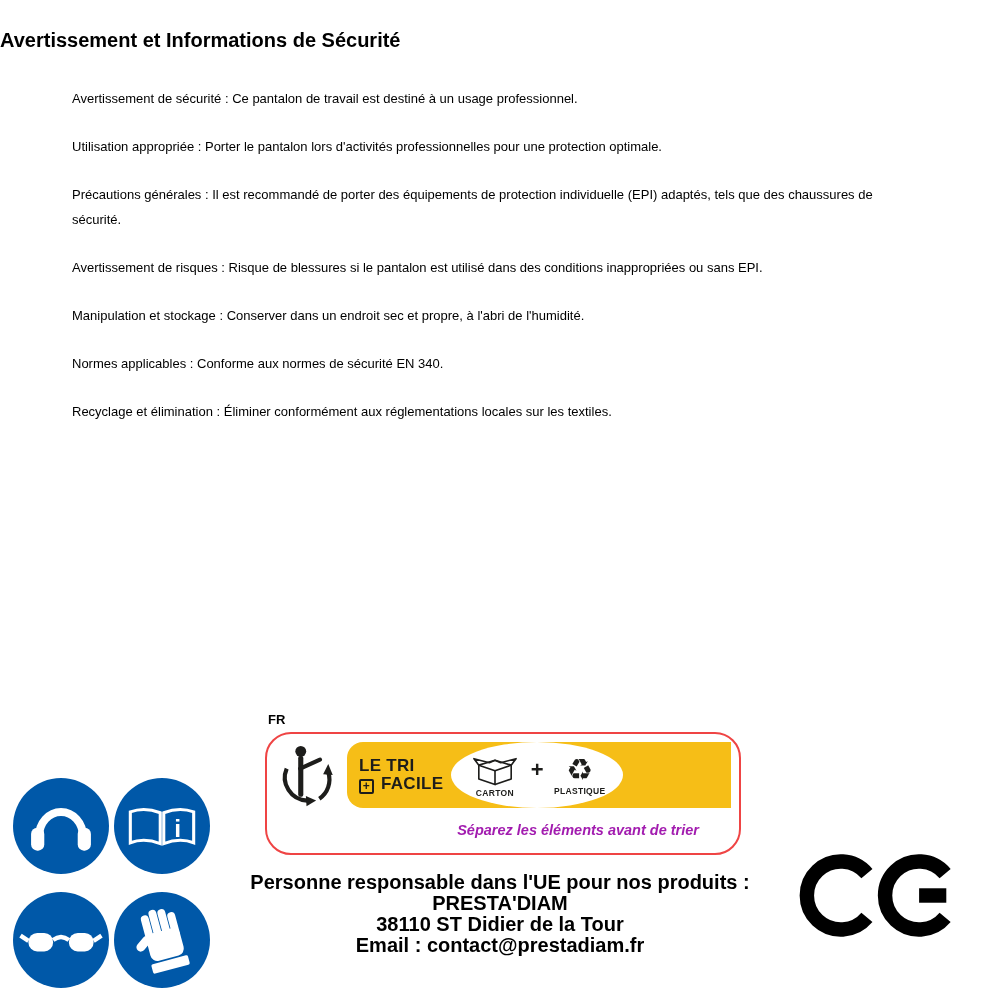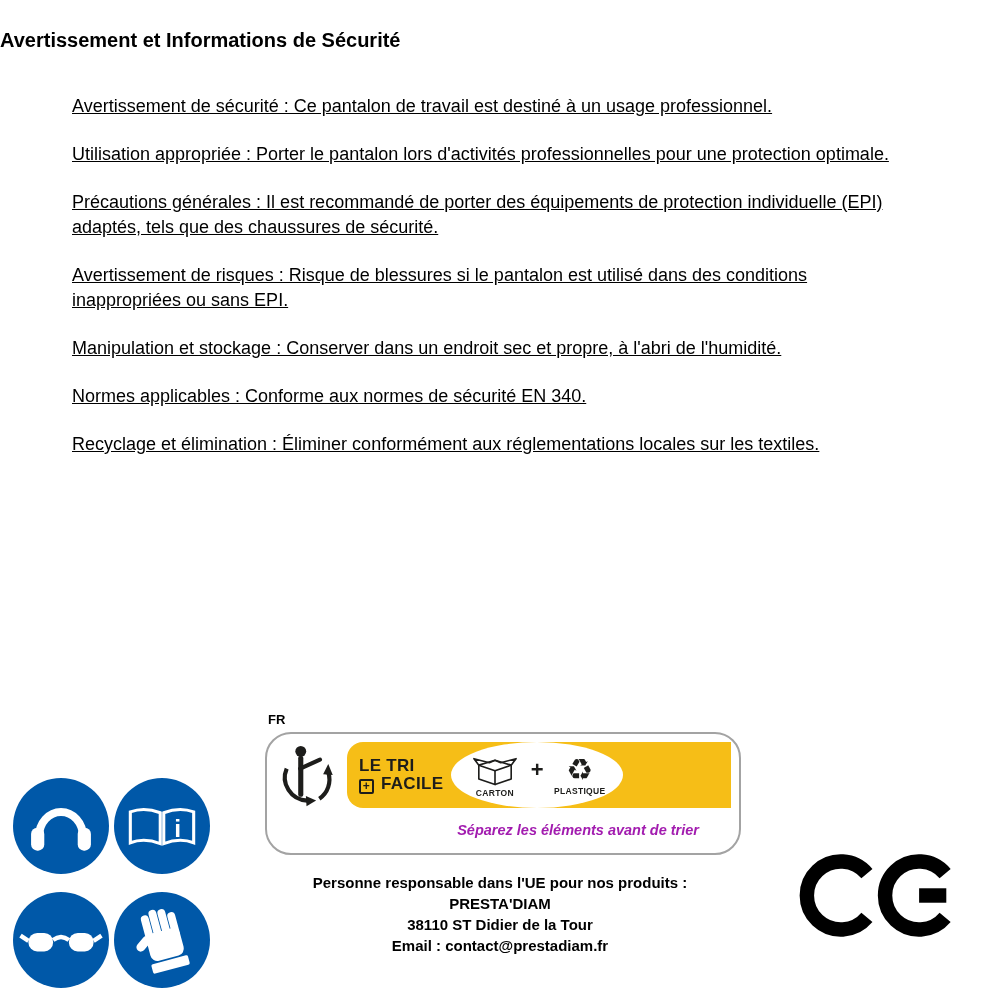--- a/index.html
+++ b/index.html
@@ -20,26 +20,25 @@
     left: 0;
     width: 100%;
     text-align: left;
     font-size: 20px;
     font-weight: bold;
   }
 
   
   .content {
     position: absolute;
-    top: 94px;
+    top: 86px;
     left: 72px;
     width: 848px;
-    font-size: 18px;
+    font-size: 13px;
     line-height: 25px;
-    text-decoration: underline;
   }
   .content p { margin: 0 0 23px 0; }
 
   
   .picto-grid {
     position: absolute;
     left: 13px;
     top: 778px;
     display: grid;
     grid-template-columns: 96px 96px;
@@ -63,21 +62,21 @@
     font-size: 13px;
     font-weight: bold;
   }
   .infotri {
     position: absolute;
     left: 265px;
     top: 732px;
     width: 476px;
     height: 123px;
     box-sizing: border-box;
-    border: 2px solid #a3a3a3;
+    border: 2px solid #ef4444;
     border-radius: 26px;
     background: #fff;
     padding: 8px 8px 5px 8px;
     display: flex;
     flex-direction: column;
     overflow: hidden;
   }
   .row-top { height: 66px; display: flex; }
   .triman { width: 72px; display: flex; align-items: center; justify-content: center; }
   .triman svg { width: 64px; height: 64px; }
@@ -144,21 +143,21 @@
   }
 
   
   .address {
     position: absolute;
     left: 230px;
     top: 872px;
     width: 540px;
     text-align: center;
     font-weight: bold;
-    font-size: 15px;
+    font-size: 20px;
     line-height: 21px;
   }
 
   
   .ce-mark {
     position: absolute;
     left: 798px;
     top: 853px;
   }
 </style>

